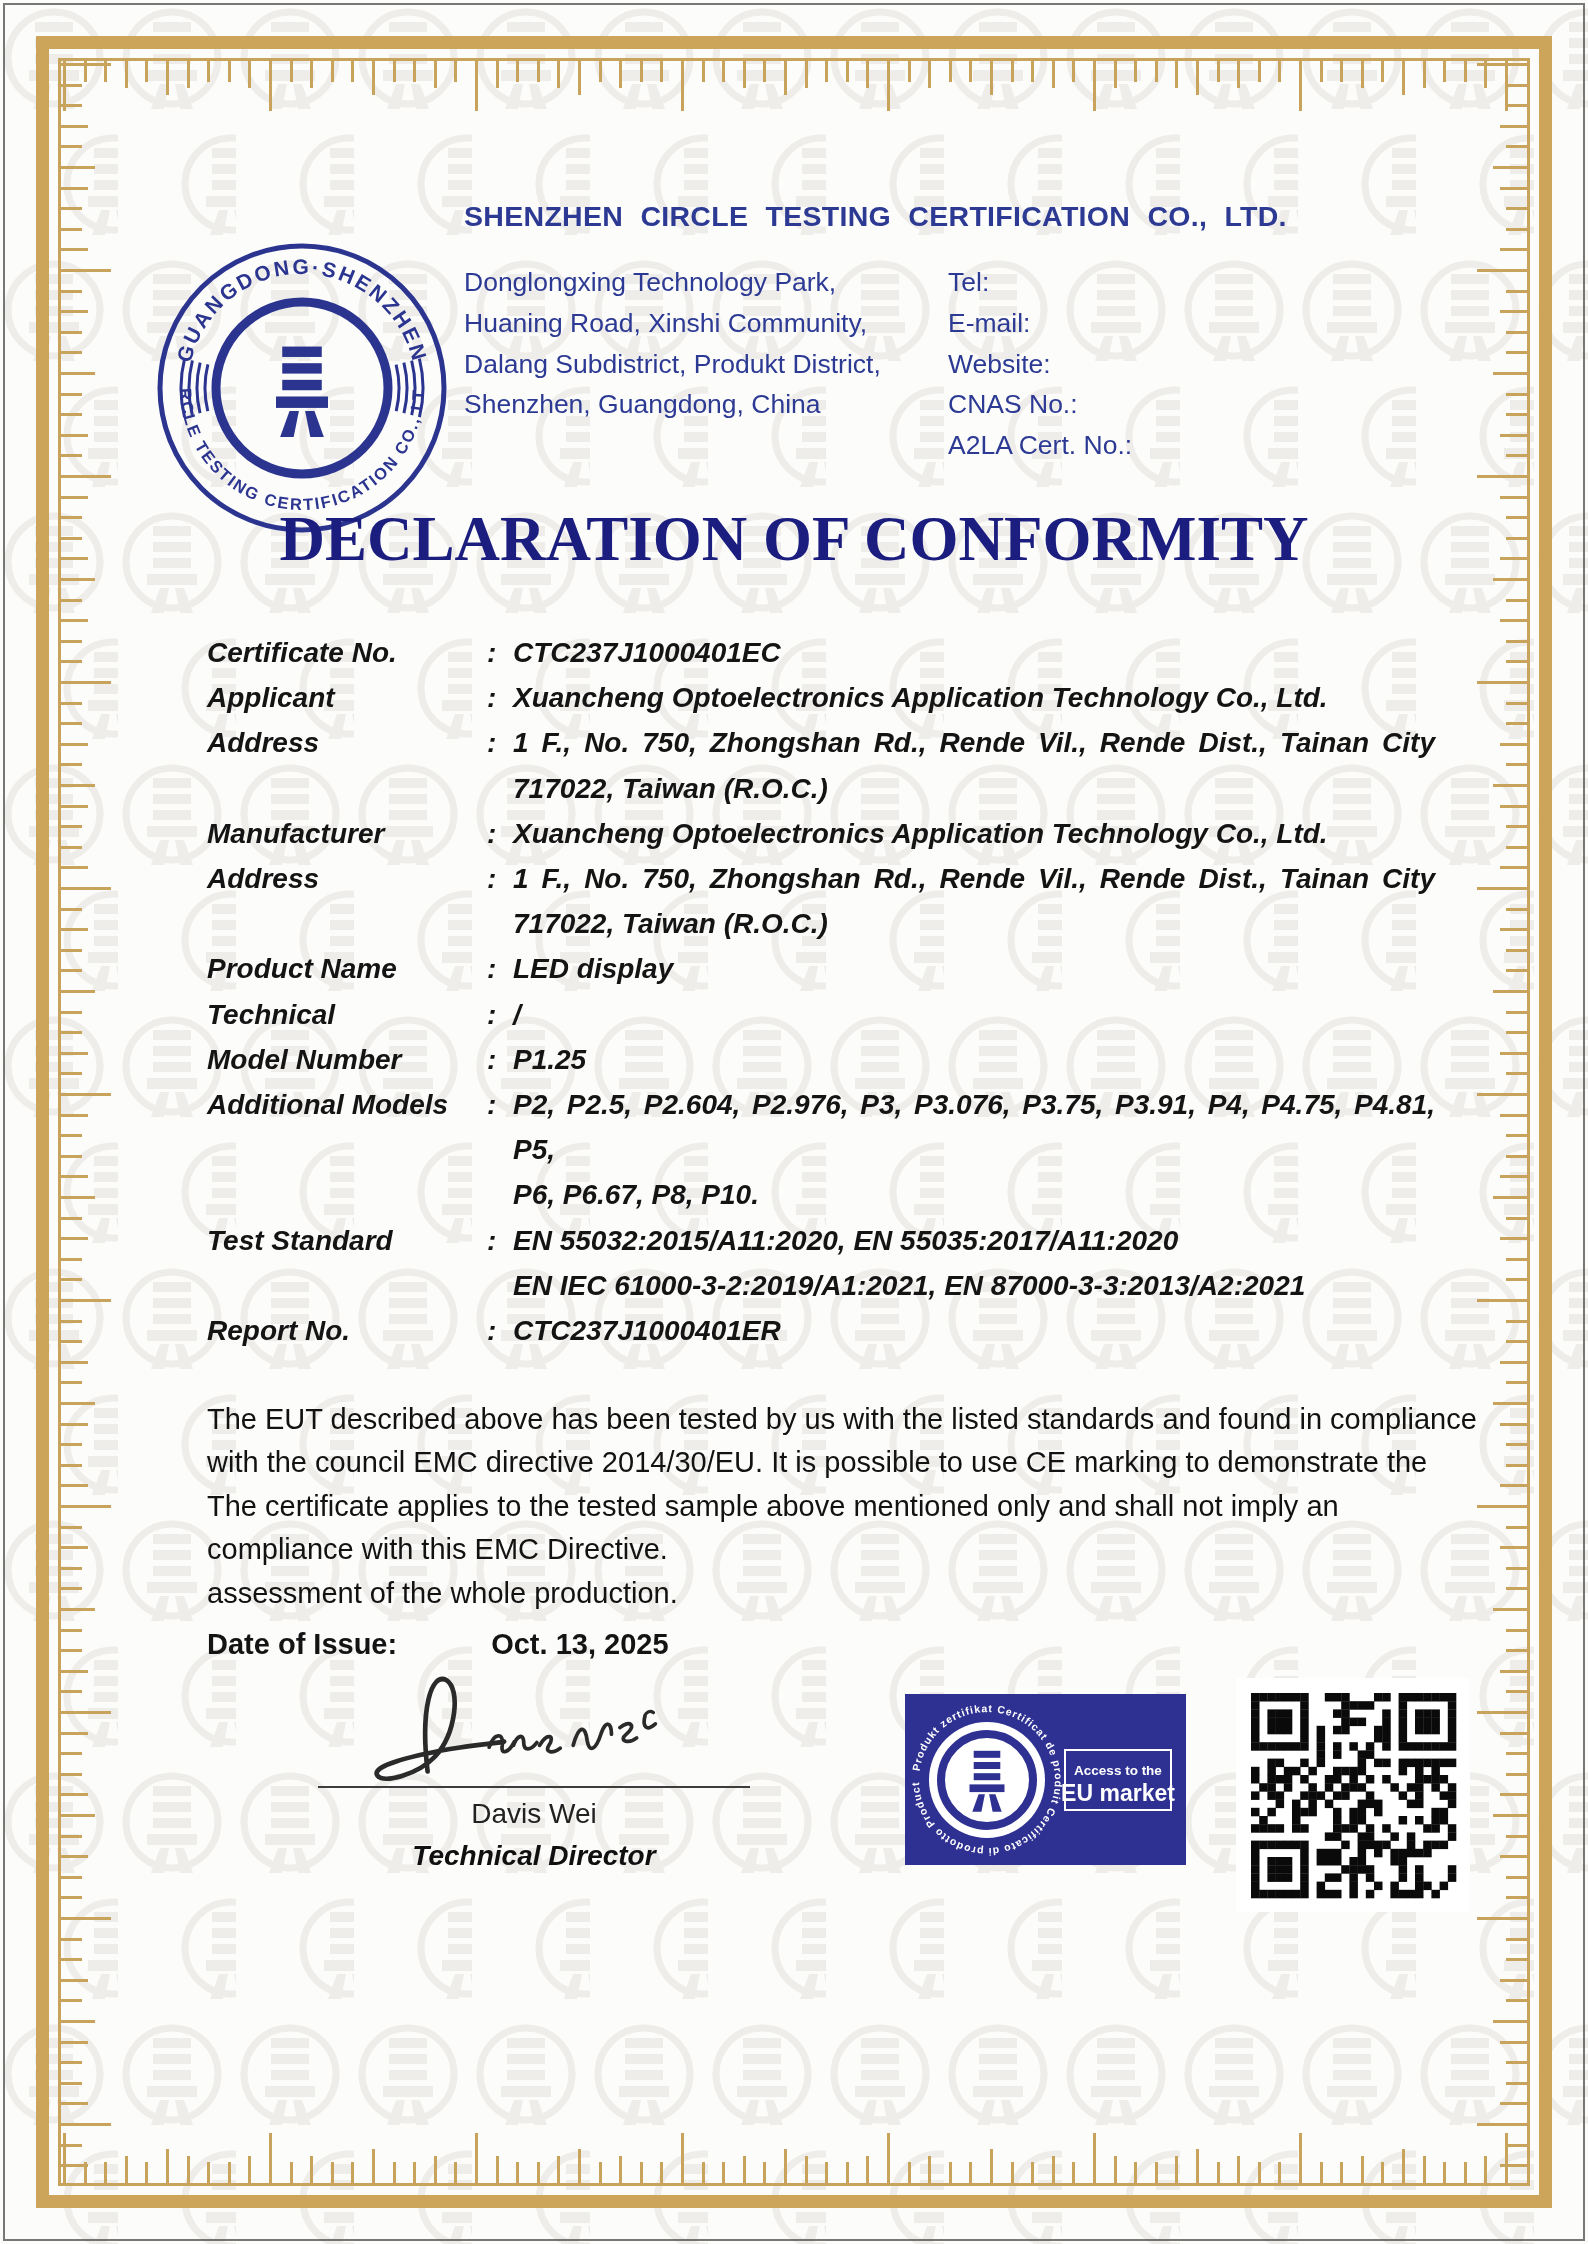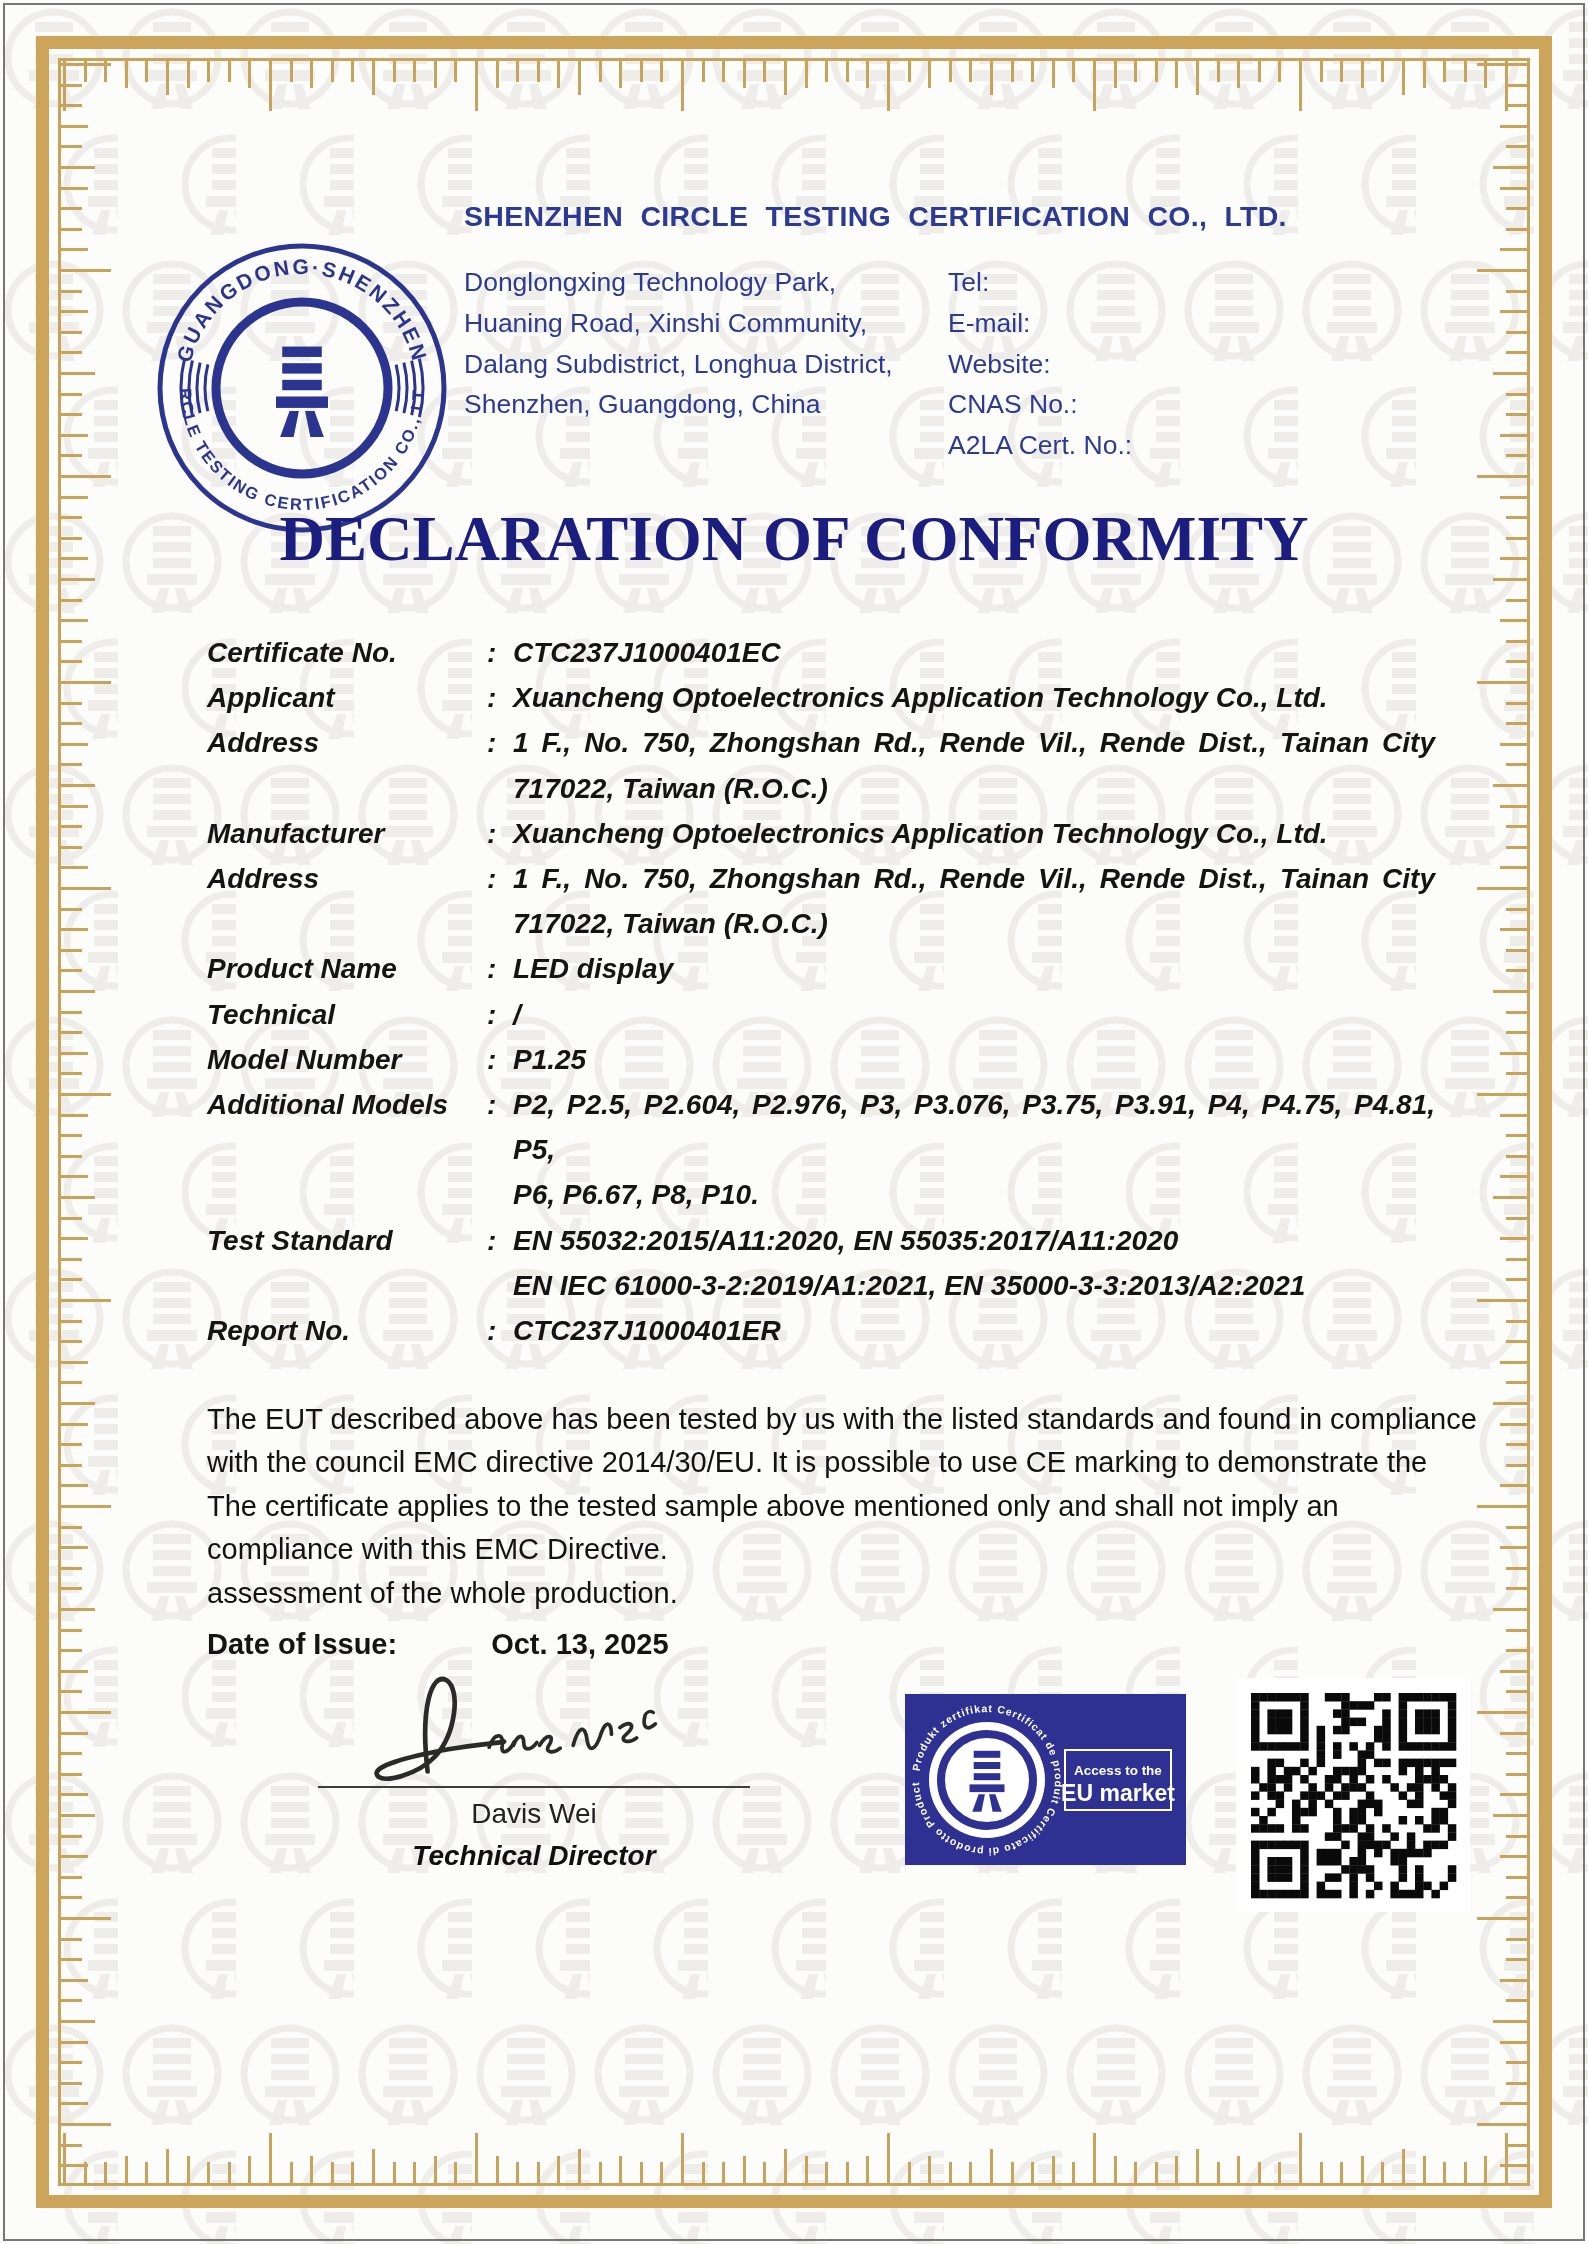--- a/index.html
+++ b/index.html
@@ -481,21 +481,21 @@
           <textPath href="#arcBot" startOffset="50%" text-anchor="middle">CIRCLE TESTING CERTIFICATION CO., LTD.</textPath>
         </text>
       </svg>
     </div>
 
     <div class="company-name">SHENZHEN CIRCLE TESTING CERTIFICATION CO., LTD.</div>
 
     <div class="addr">
       <div>Donglongxing Technology Park,</div>
       <div>Huaning Road, Xinshi Community,</div>
-      <div>Dalang Subdistrict, Longhua District,</div>
+      <div>Dalang Subdistrict, Produkt District,</div>
       <div>Shenzhen, Guangdong, China</div>
     </div>
 
     <div class="contact-labels">
       <div>Tel:</div>
       <div>E-mail:</div>
       <div>Website:</div>
       <div>CNAS No.:</div>
       <div>A2LA Cert. No.:</div>
     </div>
@@ -577,21 +577,21 @@
           <div class="line jl">P2, P2.5, P2.604, P2.976, P3, P3.076, P3.75, P3.91, P4, P4.75, P4.81, P5,</div>
           <div class="line">P6, P6.67, P8, P10.</div>
         </div>
       </div>
 
       <div class="frow">
         <div class="flabel">Test Standard</div>
         <div class="fcolon">:</div>
         <div class="fvalue">
           <div class="line">EN 55032:2015/A11:2020, EN 55035:2017/A11:2020</div>
-          <div class="line">EN IEC 61000-3-2:2019/A1:2021, EN 35000-3-3:2013/A2:2021</div>
+          <div class="line">EN IEC 61000-3-2:2019/A1:2021, EN 87000-3-3:2013/A2:2021</div>
         </div>
       </div>
 
       <div class="frow">
         <div class="flabel">Report No.</div>
         <div class="fcolon">:</div>
         <div class="fvalue">
             <div class="line">CTC237J1000401ER</div>
           </div>
       </div>

